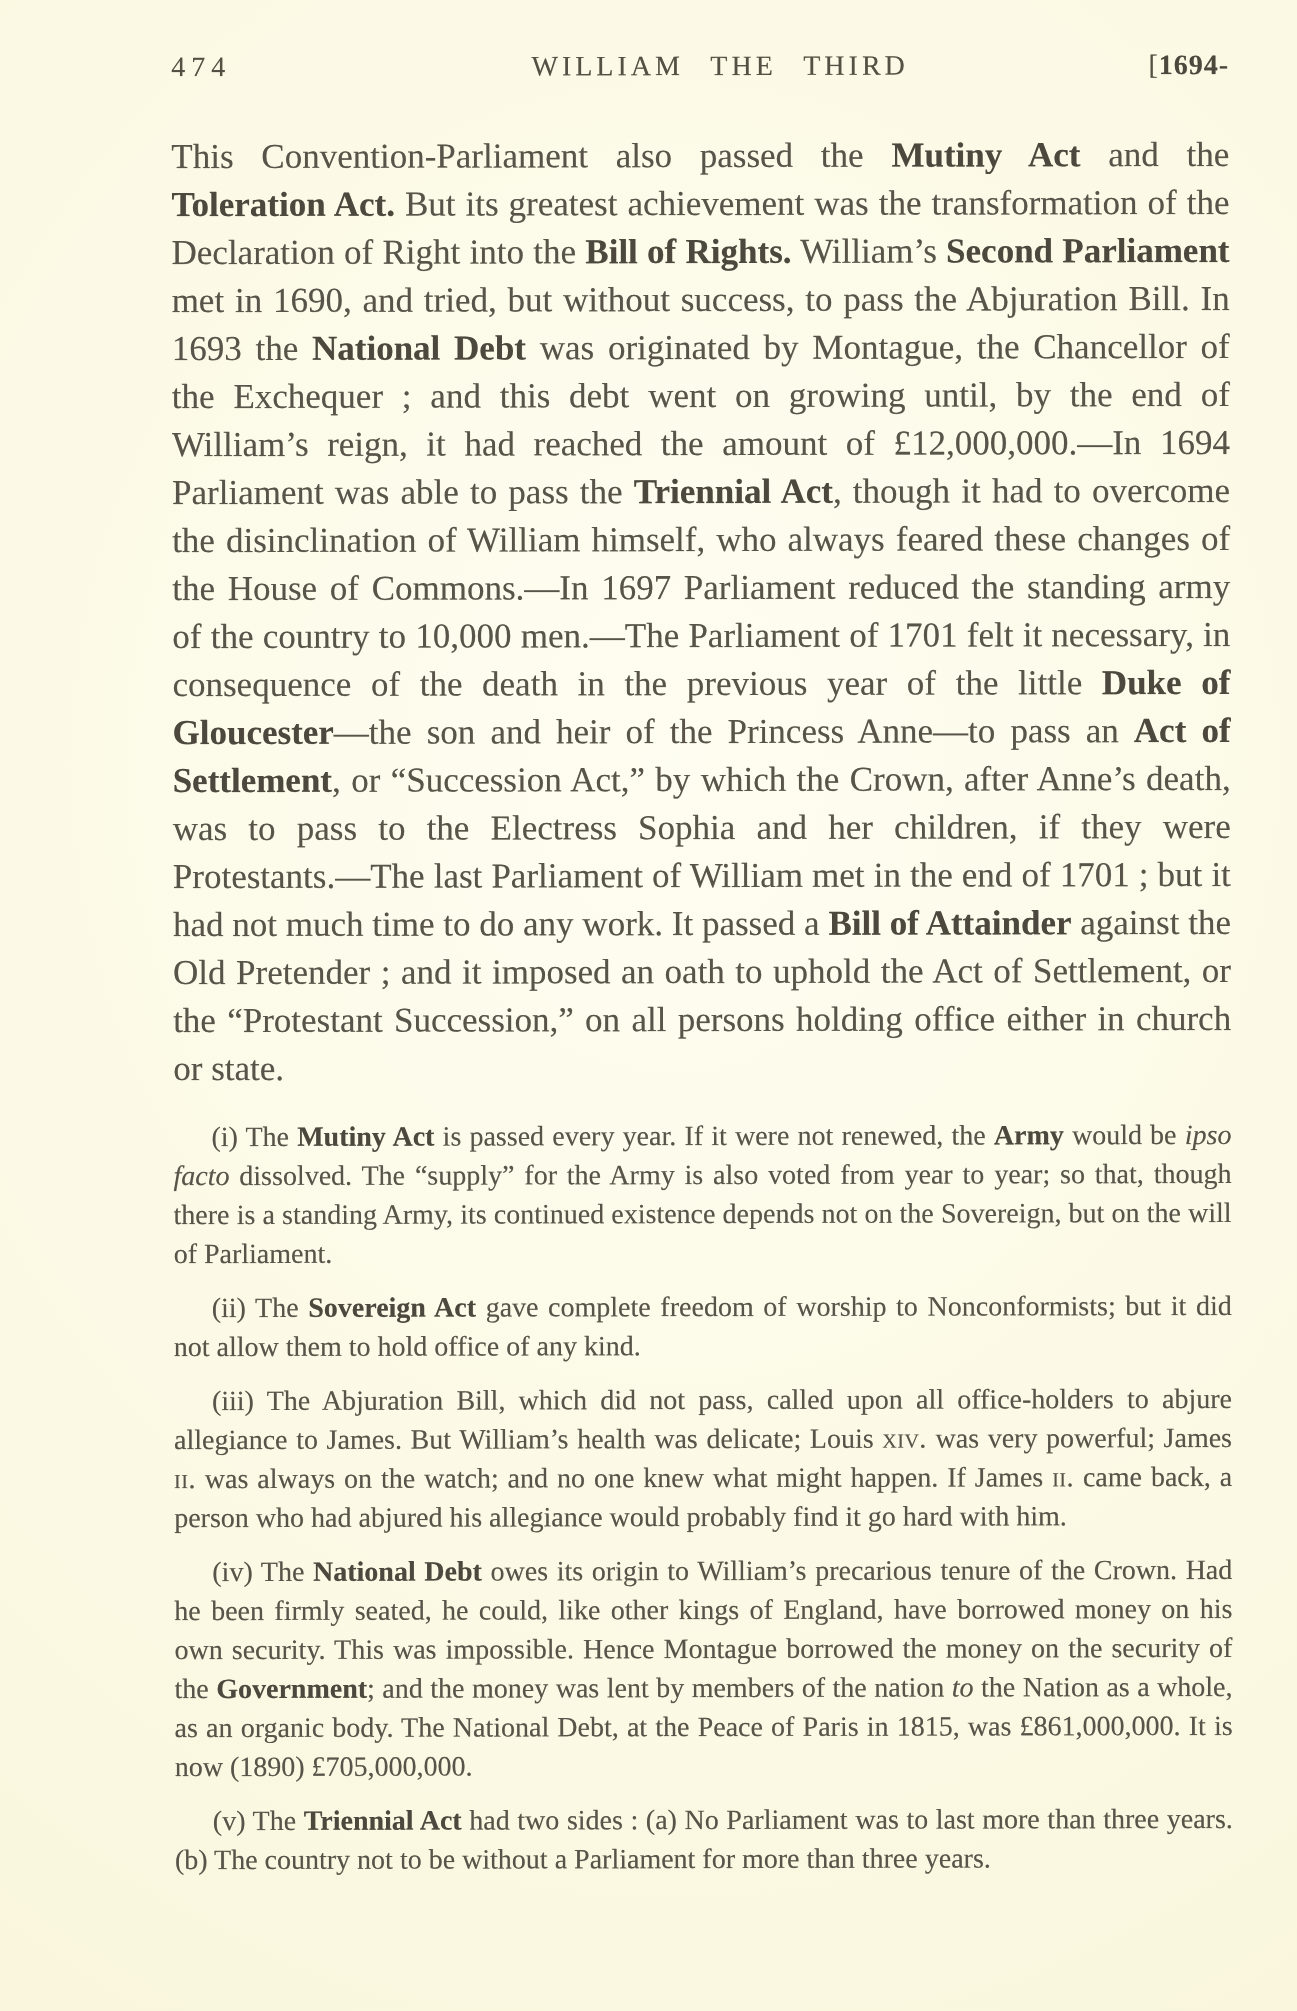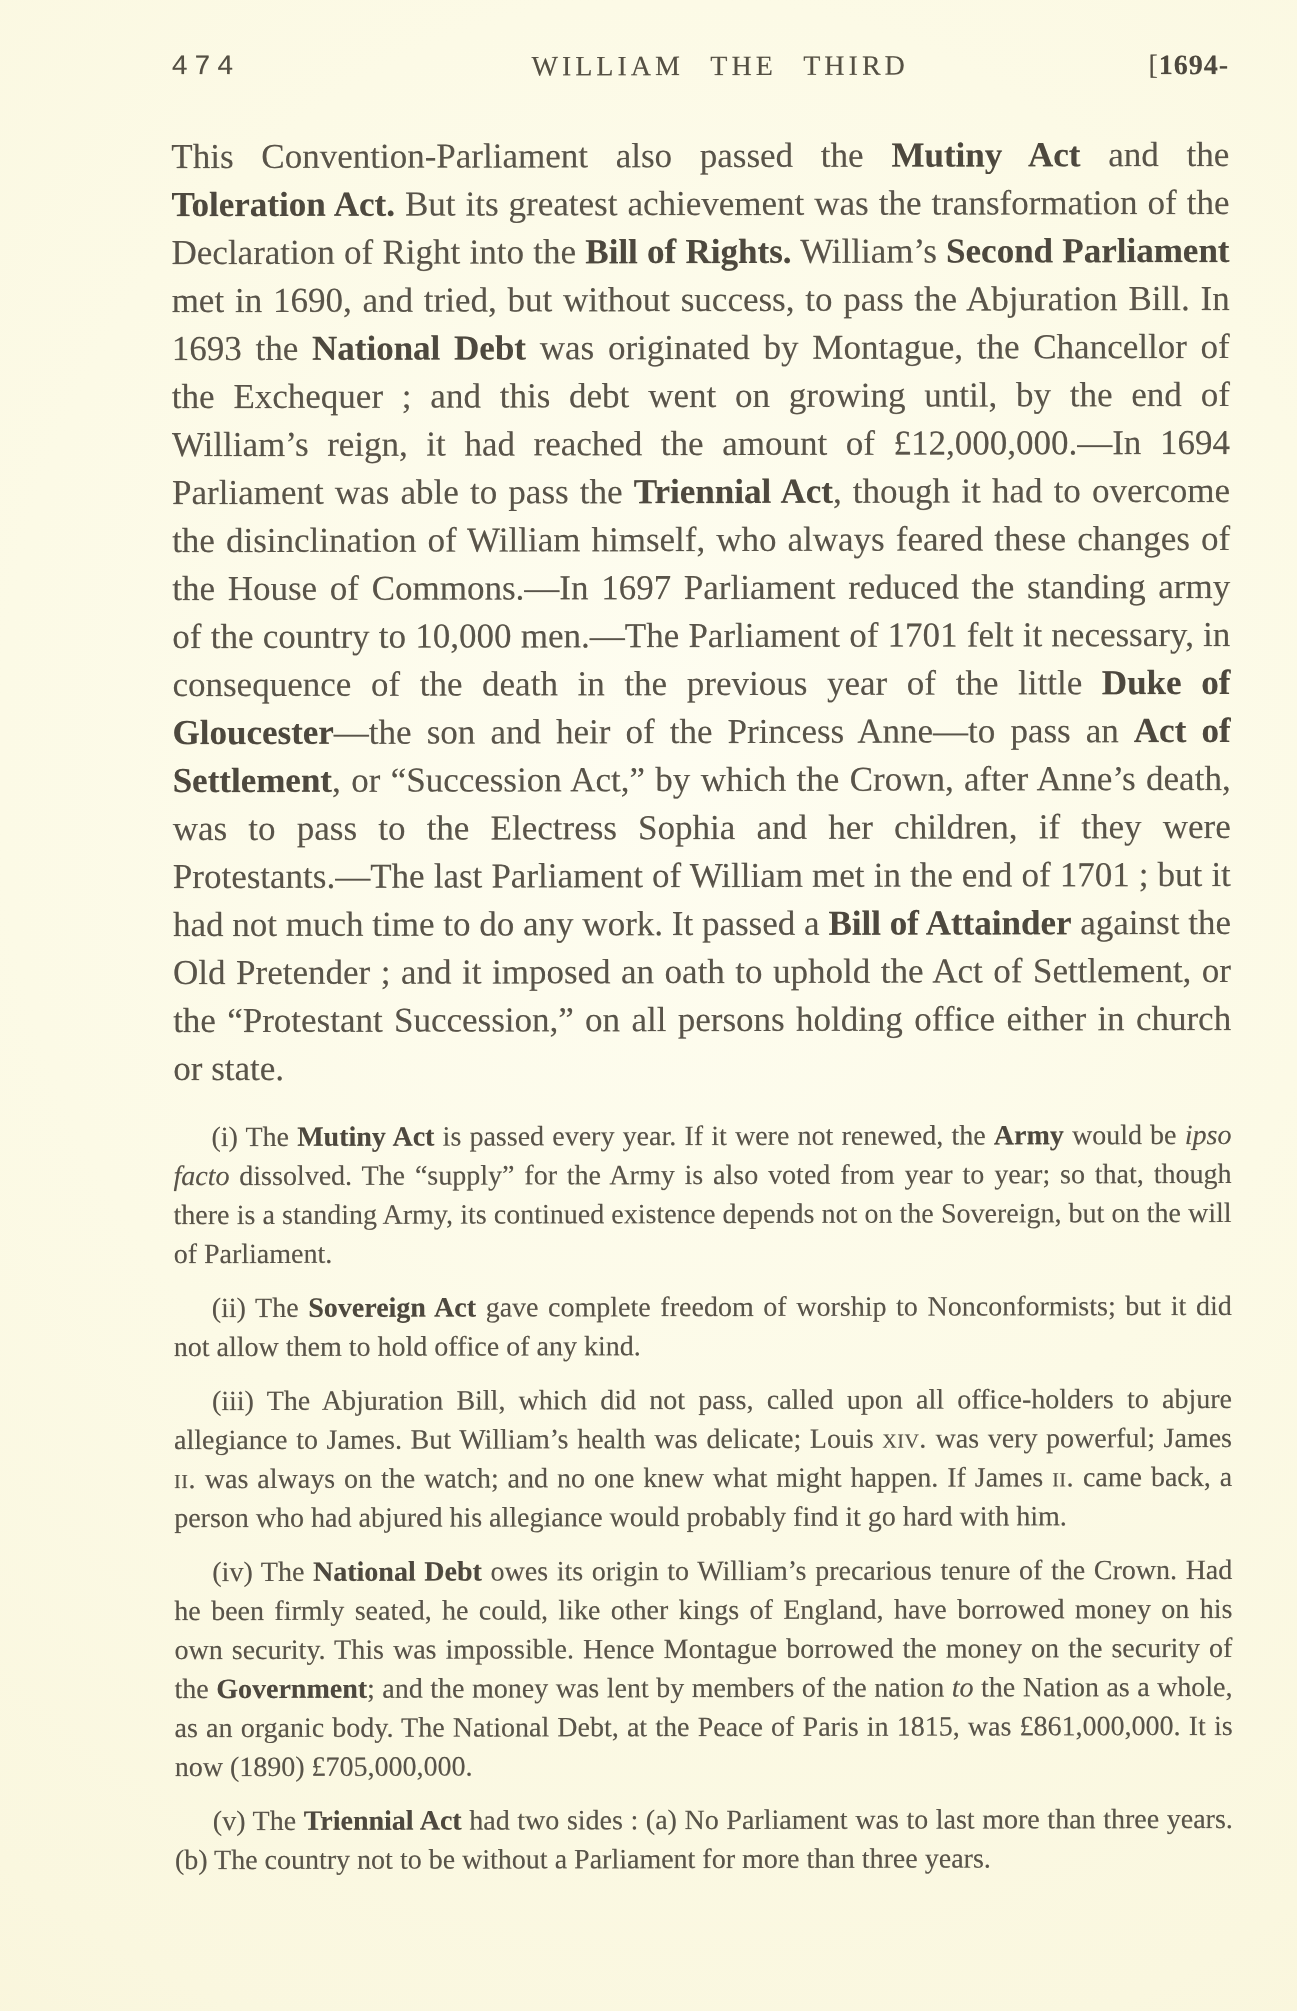--- a/index.html
+++ b/index.html
@@ -34,21 +34,20 @@
     position: relative;
     height: 38px;
     font-size: 28px;
     color: #555044;
   }
   .pagenum {
     position: absolute;
     left: 0;
     top: 0;
     letter-spacing: 6px;
-    font-family: Liberation Mono, monospace;
   }
   .running-title {
     display: block;
     text-align: center;
     letter-spacing: 4px;
     word-spacing: 16px;
     transform: translateX(20px);
   }
   .year-marker {
     position: absolute;

